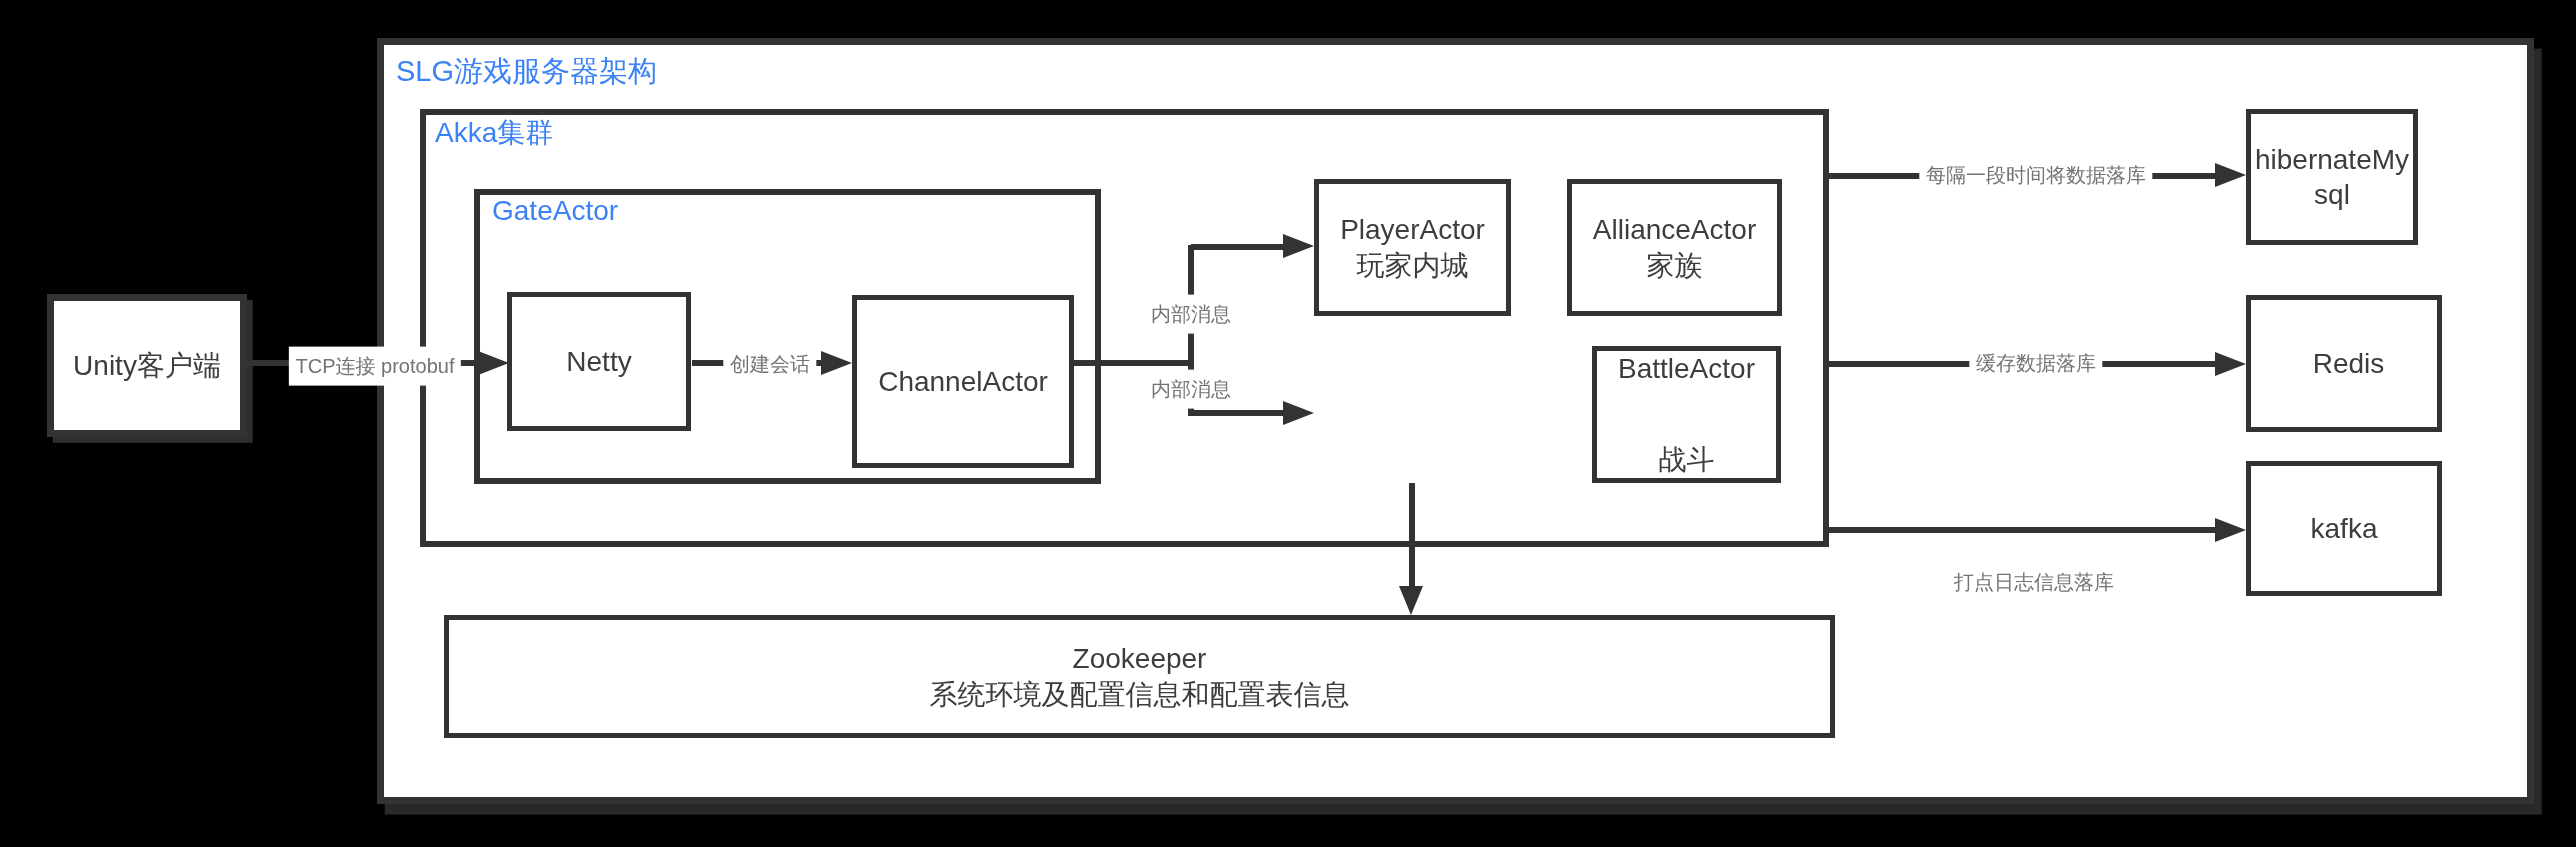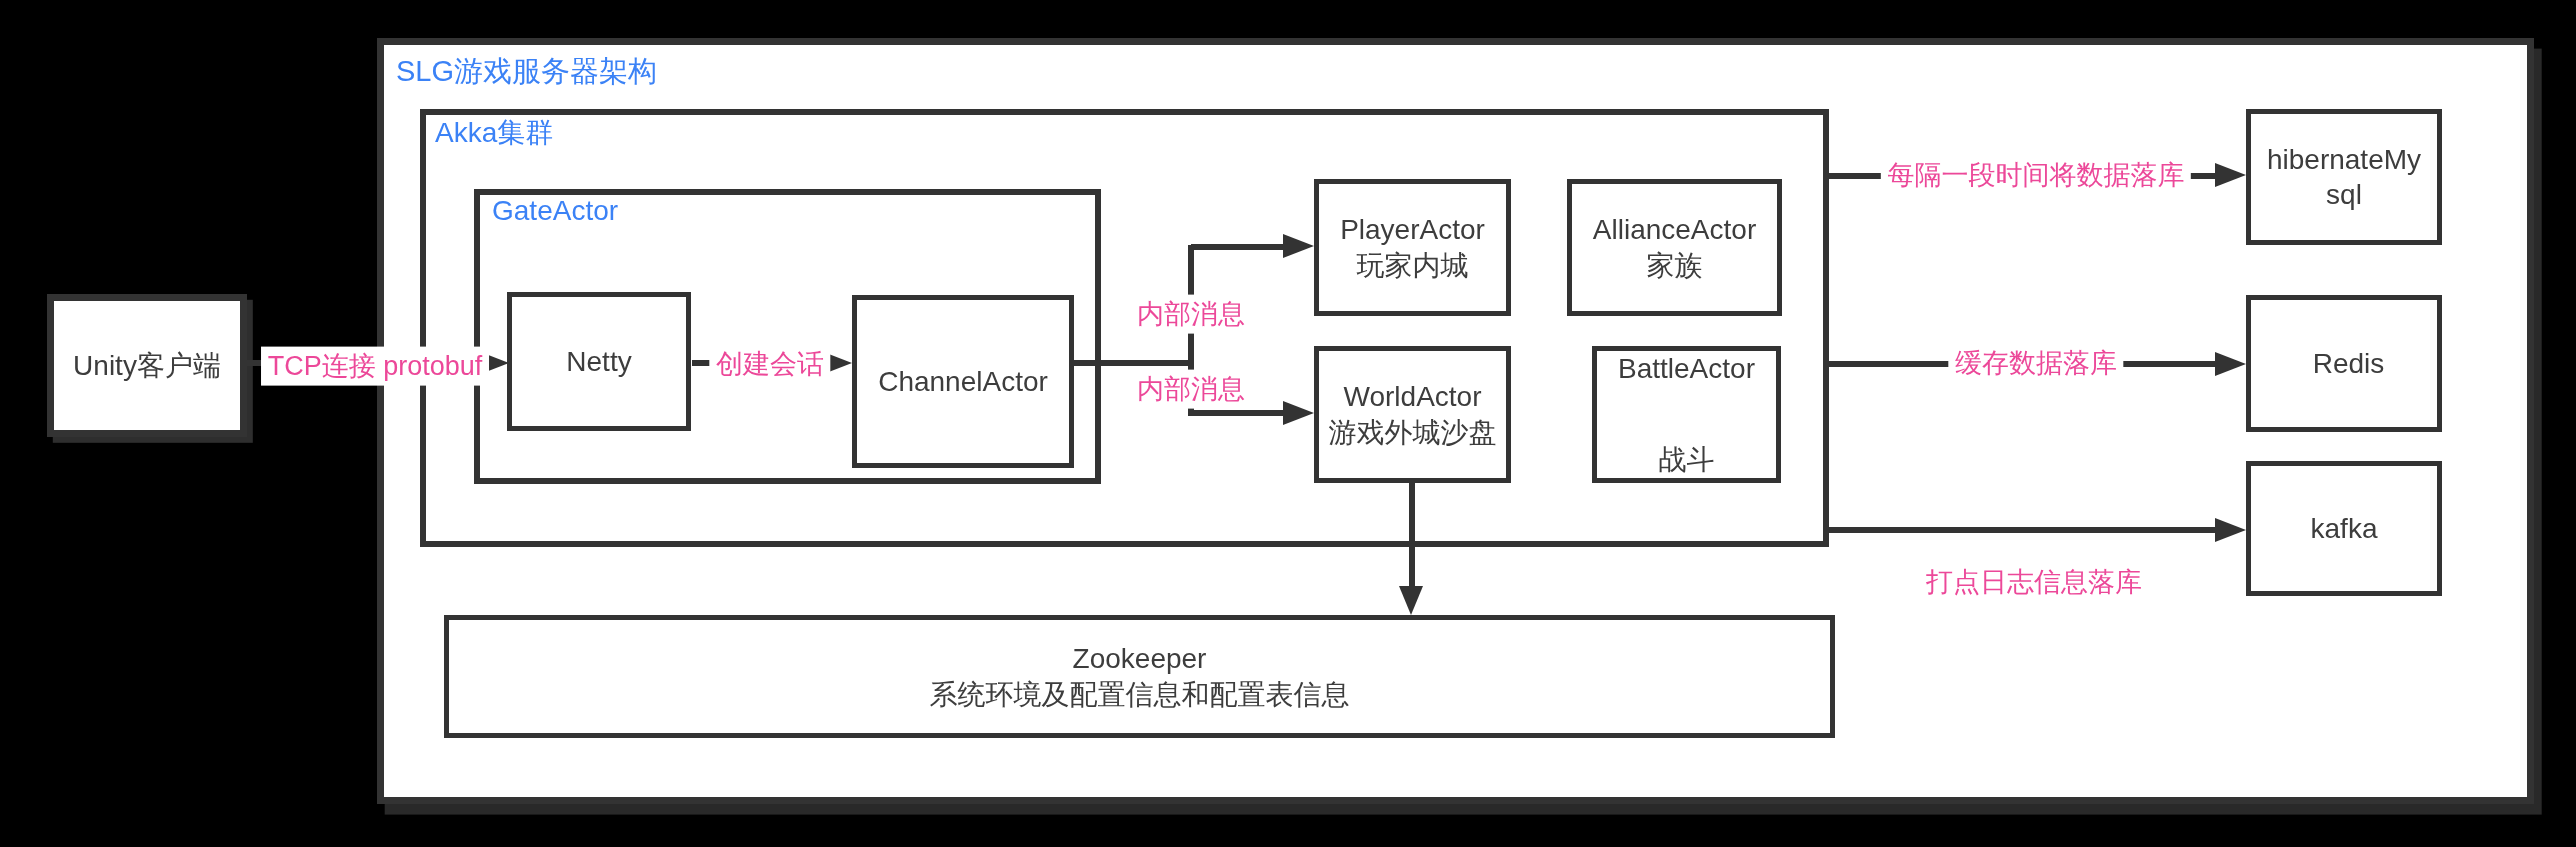--- a/index.html
+++ b/index.html
@@ -14,22 +14,22 @@
     text-align:center;font-size:28px;line-height:36px;color:#3d3d3d;z-index:1;
   }
   .group-label{position:absolute;font-size:28px;color:#3b82f6;z-index:2;white-space:nowrap;}
   .hline{position:absolute;height:5.8px;background:#333;z-index:2;}
   .vline{position:absolute;width:5.8px;background:#333;z-index:2;}
   .arr-r{position:absolute;width:0;height:0;border-top:12.5px solid transparent;
          border-bottom:12.5px solid transparent;border-left:31px solid #333;z-index:3;}
   .arr-d{position:absolute;width:0;height:0;border-left:12.5px solid transparent;
          border-right:12.5px solid transparent;border-top:29px solid #333;z-index:3;}
   .elabel{
-    position:absolute;transform:translate(-50%,-50%);background:#fff;color:#ec4899;
-    font-size:27px;line-height:33px;white-space:nowrap;padding:2.9px 6.7px;z-index:4;
+    position:absolute;transform:translate(-50%,-50%);background:#fff;color:#737373;
+    font-size:20px;line-height:33px;white-space:nowrap;padding:2.9px 6.7px;z-index:4;
   }
 </style>
 </head>
 <body>
 
 <div class="canvas">
 
   <div class="frame" style="left:377px;top:38px;width:2157px;height:766px;border:7.7px solid #333;box-shadow:7.7px 10.6px 0 #292929;"></div>
   <div class="group-label" style="left:396px;top:52px;font-size:29px;">SLG游戏服务器架构</div>
 
@@ -54,36 +54,32 @@
   <div class="node" style="left:1314px;top:179px;width:197px;height:137px;">
     <span>PlayerActor</span>
     <span>玩家内城</span>
   </div>
 
   <div class="node" style="left:1567px;top:179px;width:215px;height:137px;">
     <span>AllianceActor</span>
     <span>家族</span>
   </div>
 
-  <div class="node" style="left:1314px;top:346px;width:197px;height:137px;">
-    <span>WorldActor</span>
-    <span>游戏外城沙盘</span>
-  </div>
 
   <div class="node" style="left:1592px;top:346px;width:189px;height:137px;justify-content:space-between;">
     <span>BattleActor</span>
     <span>战斗</span>
   </div>
 
   <div class="node" style="left:444px;top:615px;width:1391px;height:123px;">
     <span>Zookeeper</span>
     <span>系统环境及配置信息和配置表信息</span>
   </div>
 
-  <div class="node" style="left:2246px;top:109px;width:196px;height:136px;line-height:35px;">
+  <div class="node" style="left:2246px;top:109px;width:172px;height:136px;line-height:35px;">
     <span>hibernateMy</span>
     <span>sql</span>
   </div>
 
   <div class="node" style="left:2246px;top:295px;width:196px;height:137px;padding-left:9px;">
     <span>Redis</span>
   </div>
 
   <div class="node" style="left:2246px;top:461px;width:196px;height:135px;">
     <span>kafka</span>

